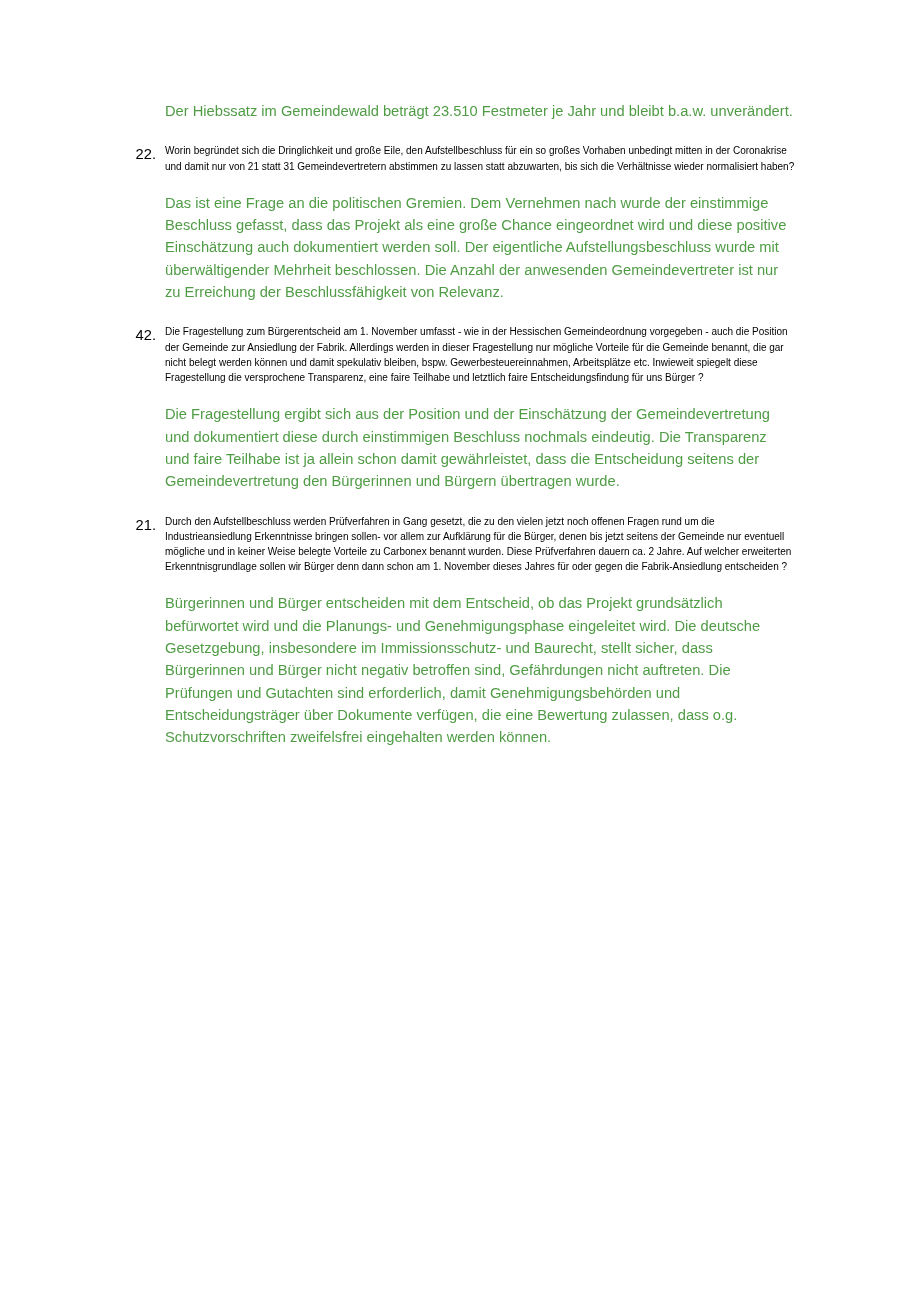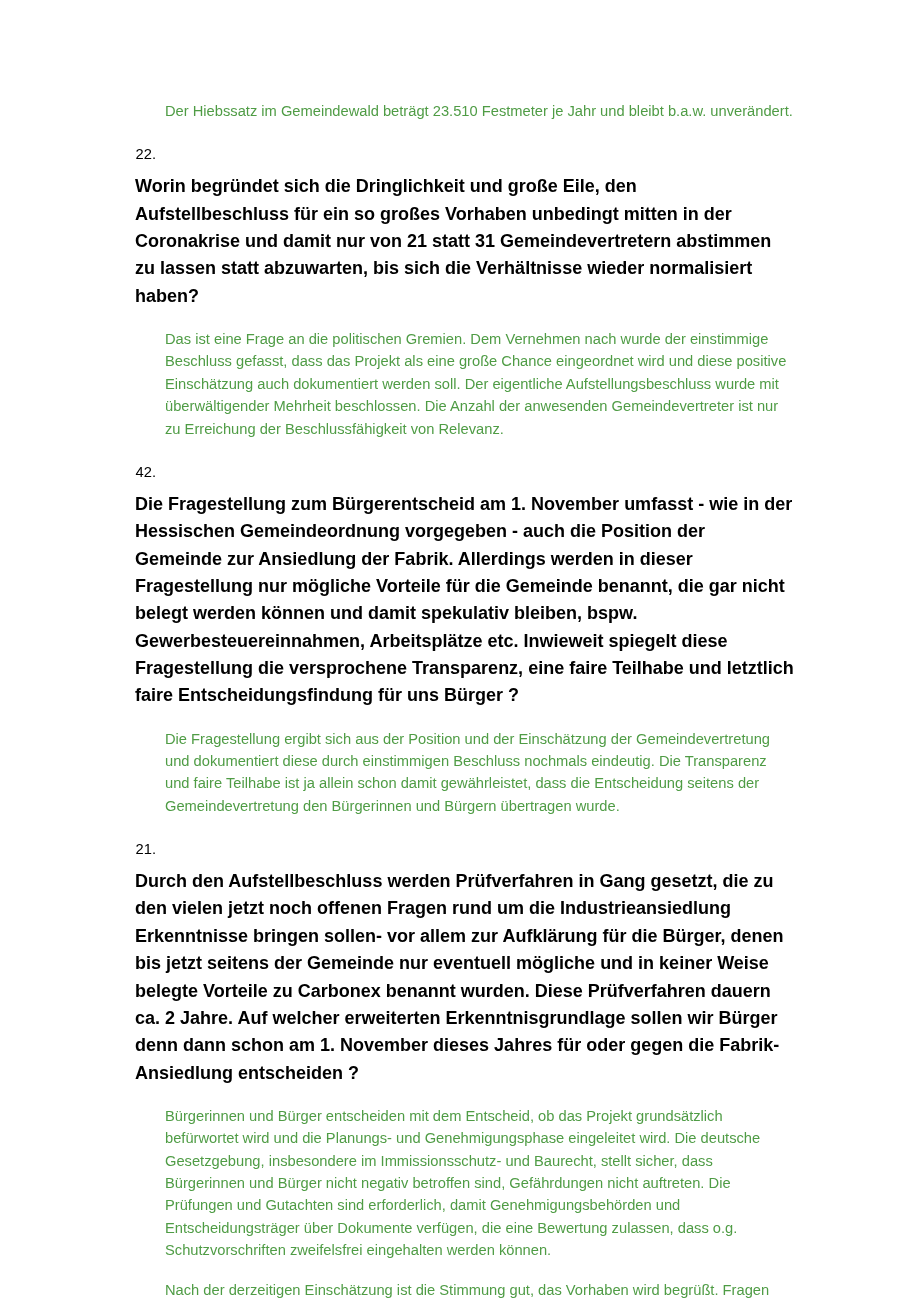--- a/index.html
+++ b/index.html
@@ -29,38 +29,36 @@
     color: #4f9c45;
     font-size: 14.7px;
     line-height: 1.52;
     margin: 0 0 0 0;
     padding-left: 30px;
   }
   .qa-block {
     display: flex;
     align-items: flex-start;
     margin-top: 21px;
-    flex-direction: column;
   }
   .q-num {
     width: 30px;
     flex: 0 0 30px;
     font-size: 14.7px;
     line-height: 1.52;
     color: #000000;
     text-align: right;
     padding-right: 9px;
     box-sizing: border-box;
   }
   .q-text {
     flex: 1 1 auto;
-    font-size: 18px;
+    font-size: 10px;
     line-height: 1.52;
     color: #000000;
-    font-weight: bold;
   }
   .answer-spaced {
     margin-top: 18px;
   }
   .lead-answer {
     margin-top: 0;
   }
 </style>
 </head>
 <body>
@@ -81,17 +79,16 @@
       <div class="q-text">Die Fragestellung zum Bürgerentscheid am 1. November umfasst - wie in der Hessischen Gemeindeordnung vorgegeben - auch die Position der Gemeinde zur Ansiedlung der Fabrik. Allerdings werden in dieser Fragestellung nur mögliche Vorteile für die Gemeinde benannt, die gar nicht belegt werden können und damit spekulativ bleiben, bspw. Gewerbesteuereinnahmen, Arbeitsplätze etc. Inwieweit spiegelt diese Fragestellung die versprochene Transparenz, eine faire Teilhabe und letztlich faire Entscheidungsfindung für uns Bürger ?</div>
     </div>
     <p class="answer answer-spaced">Die Fragestellung ergibt sich aus der Position und der Einschätzung der Gemeindevertretung und dokumentiert diese durch einstimmigen Beschluss nochmals eindeutig. Die Transparenz und faire Teilhabe ist ja allein schon damit gewährleistet, dass die Entscheidung seitens der Gemeindevertretung den Bürgerinnen und Bürgern übertragen wurde.</p>
 
     <div class="qa-block">
       <div class="q-num">21.</div>
       <div class="q-text">Durch den Aufstellbeschluss werden Prüfverfahren in Gang gesetzt, die zu den vielen jetzt noch offenen Fragen rund um die Industrieansiedlung Erkenntnisse bringen sollen- vor allem zur Aufklärung für die Bürger, denen bis jetzt seitens der Gemeinde nur eventuell mögliche und in keiner Weise belegte Vorteile zu Carbonex benannt wurden. Diese Prüfverfahren dauern ca. 2 Jahre. Auf welcher erweiterten Erkenntnisgrundlage sollen wir Bürger denn dann schon am 1. November dieses Jahres für oder gegen die Fabrik-Ansiedlung entscheiden ?</div>
     </div>
     <p class="answer answer-spaced">Bürgerinnen und Bürger entscheiden mit dem Entscheid, ob das Projekt grundsätzlich befürwortet wird und die Planungs- und Genehmigungsphase eingeleitet wird. Die deutsche Gesetzgebung, insbesondere im Immissionsschutz- und Baurecht, stellt sicher, dass Bürgerinnen und Bürger nicht negativ betroffen sind, Gefährdungen nicht auftreten. Die Prüfungen und Gutachten sind erforderlich, damit Genehmigungsbehörden und Entscheidungsträger über Dokumente verfügen, die eine Bewertung zulassen, dass o.g. Schutzvorschriften zweifelsfrei eingehalten werden können.</p>
 
-    <p class="answer answer-spaced">Nach der derzeitigen Einschätzung ist die Stimmung gut, das Vorhaben wird begrüßt. Fragen gibt es aus der Gemeinde Schlangenbad</p>
 
 
   </div>
 </div>
 
 </body></html>

